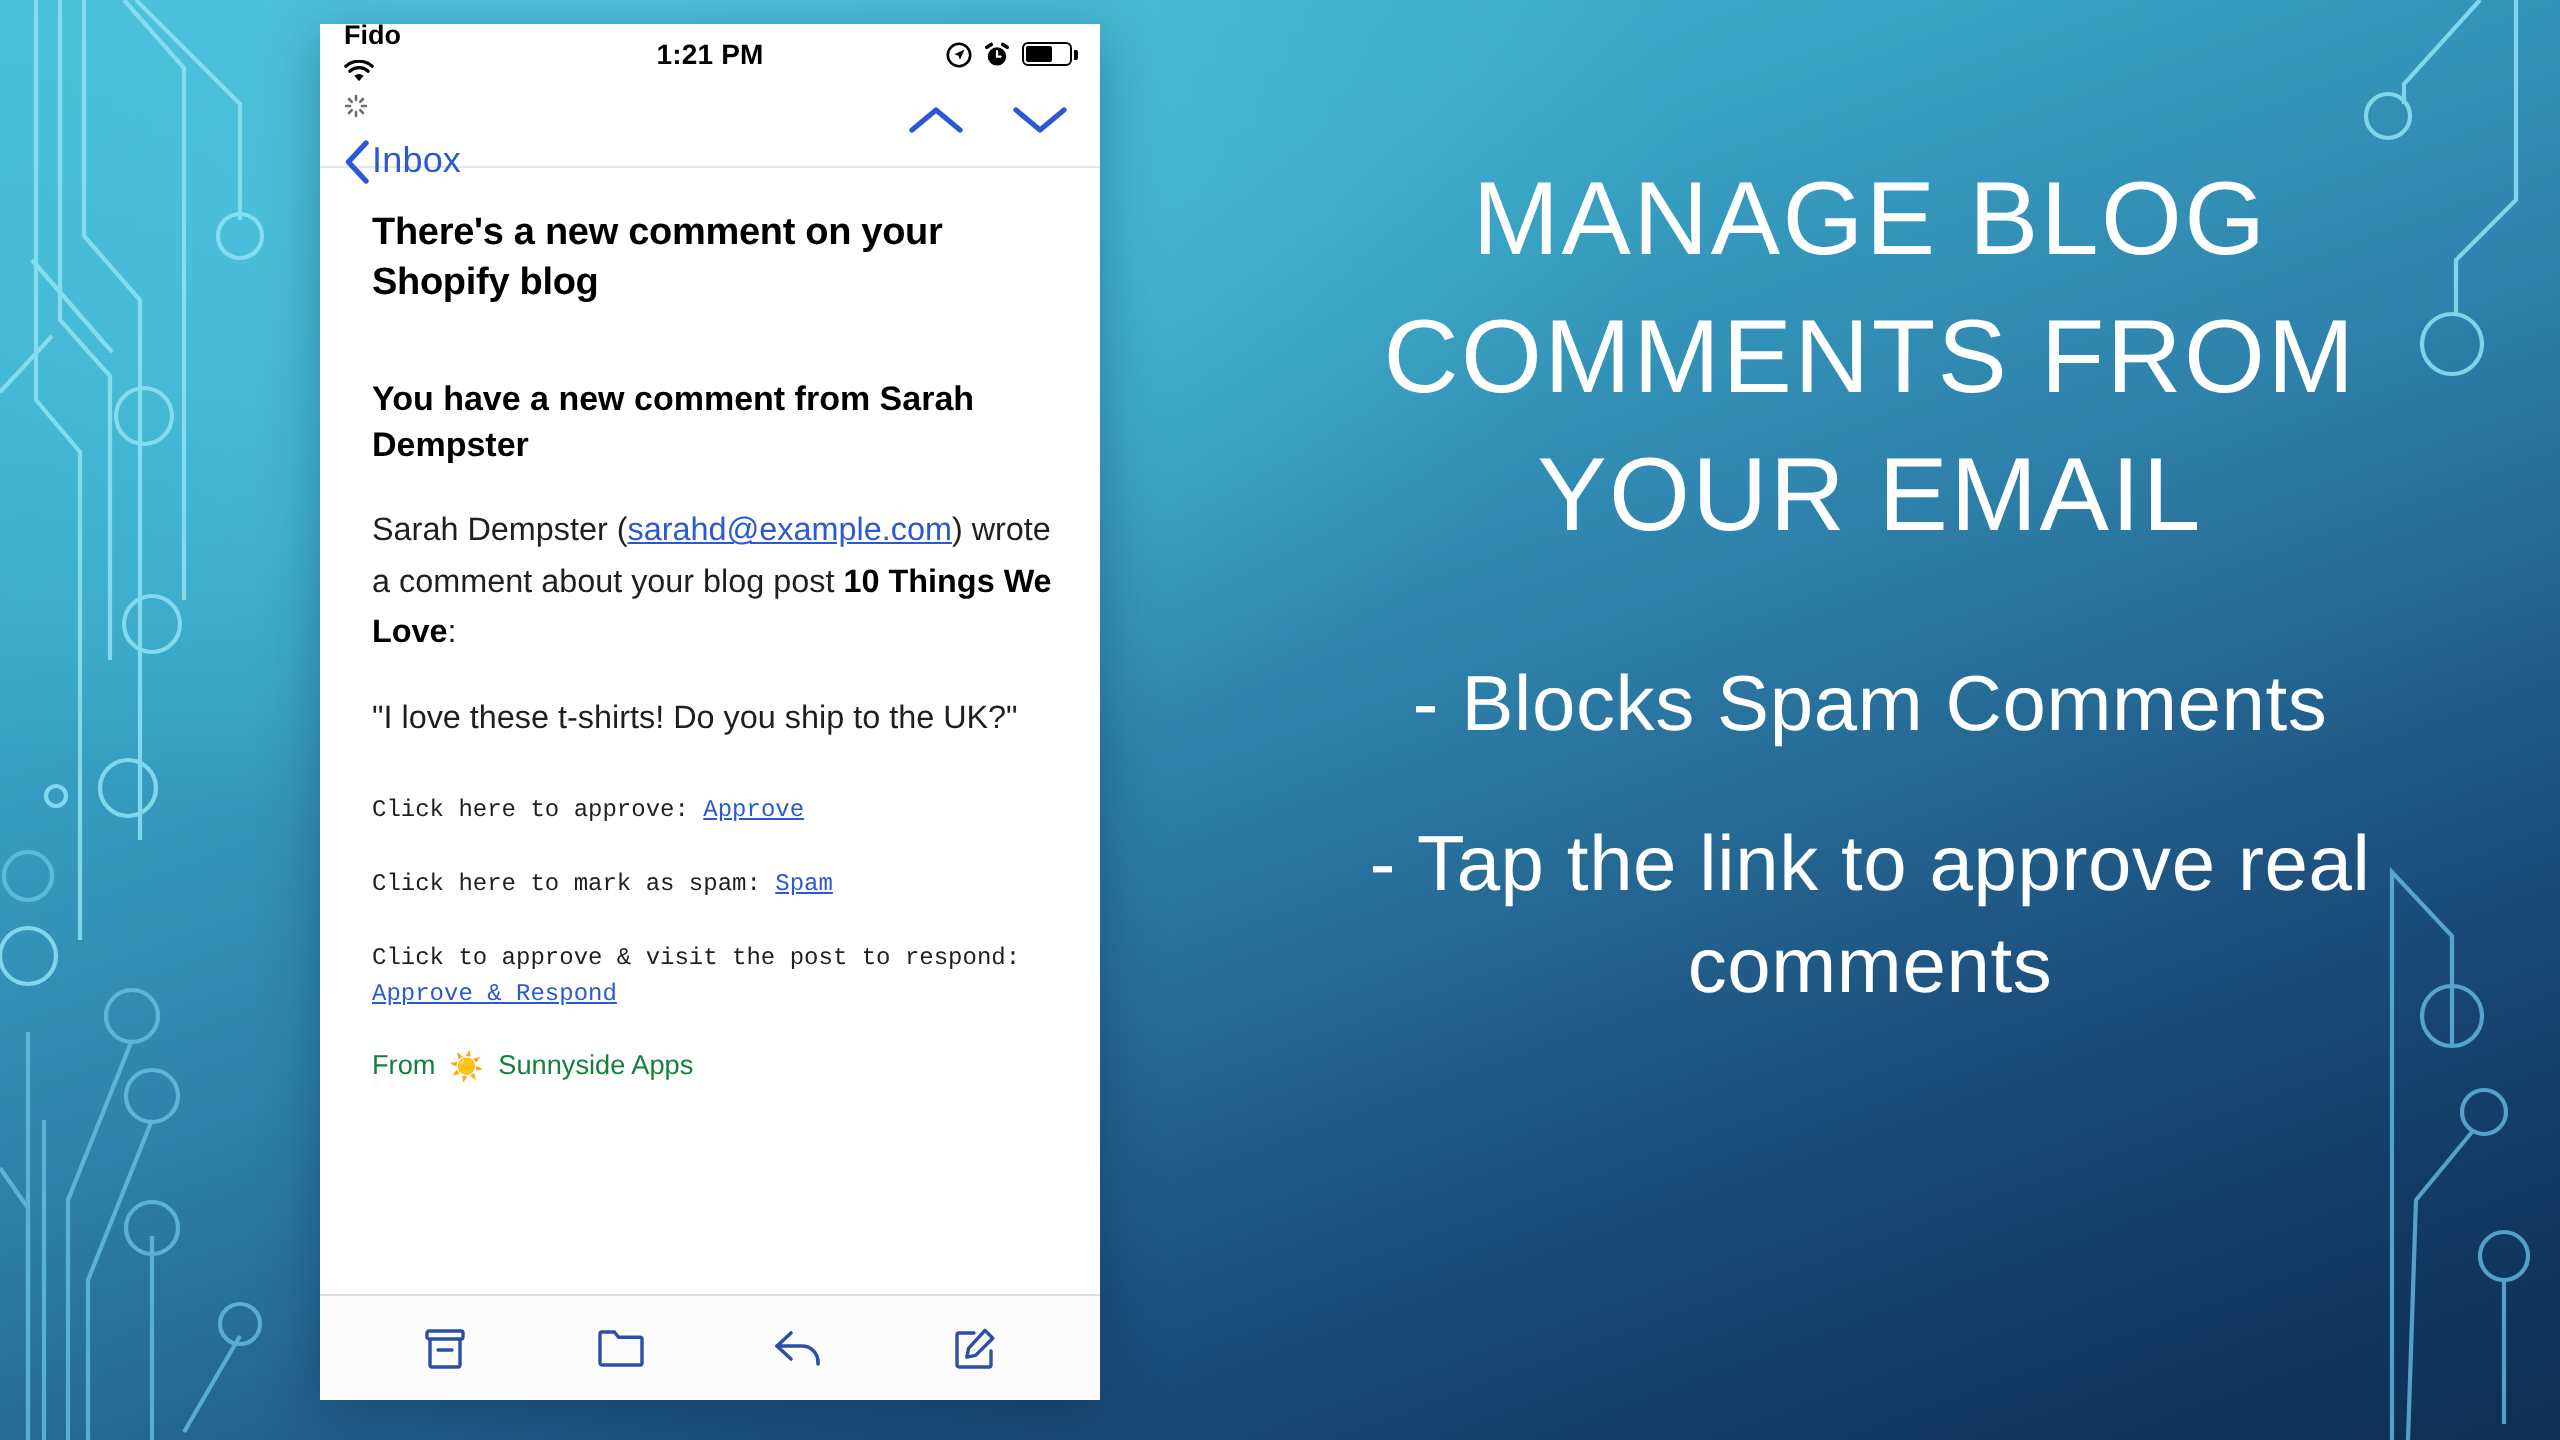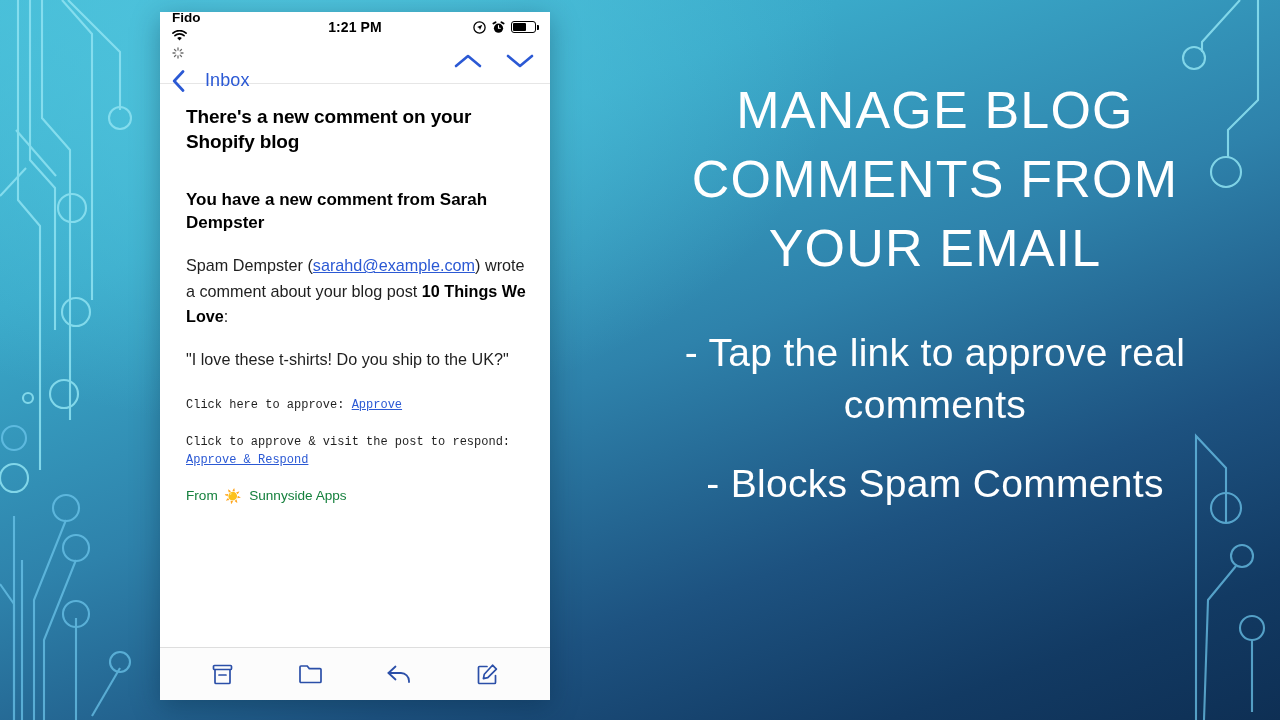--- a/index.html
+++ b/index.html
@@ -58,21 +58,21 @@
     width:2px; height:5px; background:#000; border-radius:0 1px 1px 0;
   }
   .battery span { display:block; height:100%; width:62%; background:#000; border-radius:1px; }
 
   
   .navbar {
     flex:0 0 42px; height:42px;
     display:flex; align-items:center; padding:0 16px 0 12px;
     border-bottom:1px solid #e6e6e6;
   }
-  .back { display:flex; align-items:center; gap:20px; cursor:pointer;margin-top:36px; }
+  .back { display:flex; align-items:center; gap:1px; cursor:pointer;margin-top:36px; }
   .back-label { color:#2b59d4; font-size:18px; letter-spacing:0.1px; }
   .nav-arrows { margin-left:auto; display:flex; align-items:center; gap:24px; }
   .nav-arrows span { cursor:pointer; display:block; }
 
   
   .email {
     flex:1 1 auto; overflow:hidden;
     padding:20px 24px 0 26px;
     color:#1a1a1a;
   }
@@ -246,27 +246,30 @@
         </svg>
       </span>
     </div>
   </div>
 
   <div class="email">
     <div class="subject">There's a new comment on your Shopify blog</div>
     <div class="greeting">You have a new comment from Sarah Dempster</div>
 
     <div class="para">
-      <span>Spam Dempster</span><span> (</span><span class="lnk">sarahd@example.com</span><span>) </span><span>wrote a comment about your blog post </span><span class="bold">10 Things We Love</span><span>:</span>
+      <span>Sarah Dempster</span><span> (</span><span class="lnk">sarahd@example.com</span><span>) </span><span>wrote a comment about your blog post </span><span class="bold">10 Things We Love</span><span>:</span>
     </div>
 
     <div class="para tight">"I love these t-shirts! Do you ship to the UK?"</div>
 
     <div class="action">
       <span>Click here to approve: </span><span class="lnk">Approve</span>
+    </div>
+    <div class="action">
+      <span>Click here to mark as spam: </span><span class="lnk">Spam</span>
     </div>
     <div class="action">
       <span>Click to approve &amp; visit the post to respond: </span><span class="lnk">Approve &amp; Respond</span>
     </div>
 
     <div class="footer-from">
       <span>From</span>
       <span class="sun">☀️</span>
       <span>Sunnyside Apps</span>
     </div>
@@ -296,16 +299,16 @@
         <path d="M19.5 12.5 V19.5 a1 1 0 0 1-1 1 H3.5 a1 1 0 0 1-1-1 V4.5 a1 1 0 0 1 1-1 H11"></path>
         <path d="M16.5 2.2 L20.4 6.1 L11.8 14.7 L7.4 15.6 L8.3 11.2 Z"></path>
       </svg>
     </div>
   </div>
 </div>
 
 <div class="promo">
   <div class="promo-head">Manage blog comments from your email</div>
   <div class="promo-list">
+    <div class="promo-item">- Blocks Spam Comments</div>
     <div class="promo-item">- Tap the link to approve real comments</div>
-    <div class="promo-item">- Blocks Spam Comments</div>
   </div>
 </div>
 
 </body></html>

